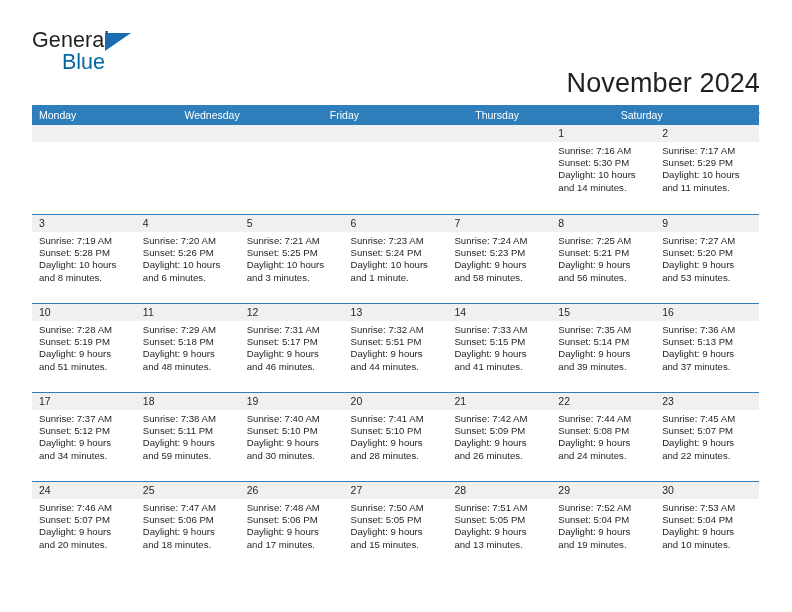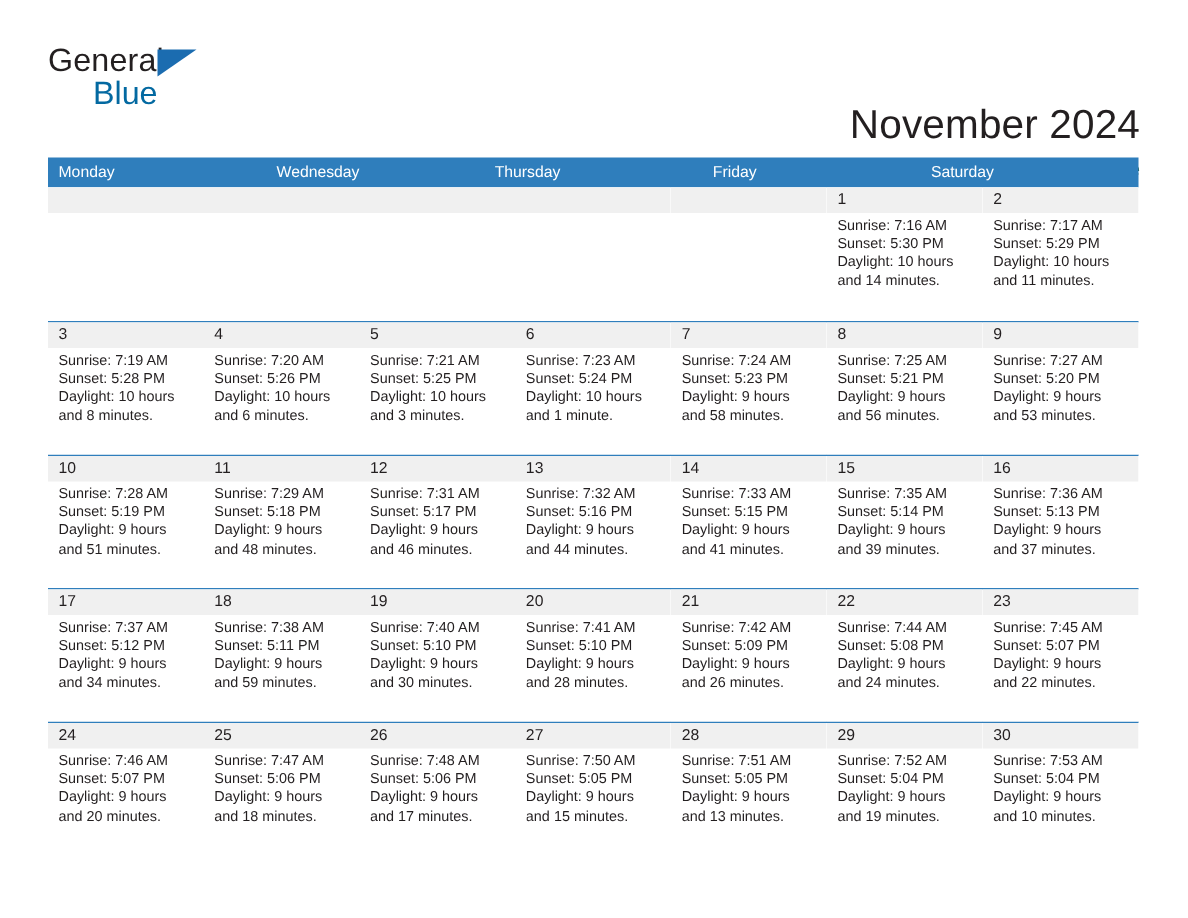--- a/index.html
+++ b/index.html
@@ -164,22 +164,22 @@
       <div class="cal-title">November 2024</div>
       <div class="cal-subtitle">Chateauneuf-de-Gadagne, France</div>
     </div>
 
   </div>
 
   <div class="calendar">
     <div class="weekdays">
         <div class="weekday">Monday</div>
         <div class="weekday">Wednesday</div>
+        <div class="weekday">Friday</div>
         <div class="weekday">Thursday</div>
-        <div class="weekday">Friday</div>
         <div class="weekday">Saturday</div>
       </div>
     <div class="weeks">
         <div class="week first">
           <div class="daycell">
             <div class="daynum-band empty"></div>
             <div class="daylines"></div>
           </div>
           <div class="daycell">
             <div class="daynum-band empty"></div>
@@ -306,21 +306,21 @@
               <div class="dayline">Sunrise: 7:31 AM</div>
               <div class="dayline">Sunset: 5:17 PM</div>
               <div class="dayline">Daylight: 9 hours</div>
               <div class="dayline">and 46 minutes.</div>
             </div>
           </div>
           <div class="daycell">
             <div class="daynum-band">13</div>
             <div class="daylines">
               <div class="dayline">Sunrise: 7:32 AM</div>
-              <div class="dayline">Sunset: 5:16 PM</div>
+              <div class="dayline">Sunset: 5:51 PM</div>
               <div class="dayline">Daylight: 9 hours</div>
               <div class="dayline">and 44 minutes.</div>
             </div>
           </div>
           <div class="daycell">
             <div class="daynum-band">14</div>
             <div class="daylines">
               <div class="dayline">Sunrise: 7:33 AM</div>
               <div class="dayline">Sunset: 5:15 PM</div>
               <div class="dayline">Daylight: 9 hours</div>

